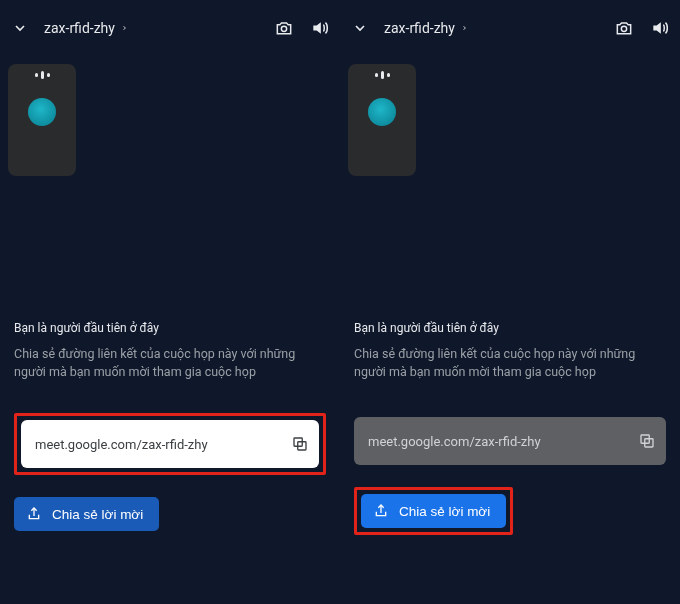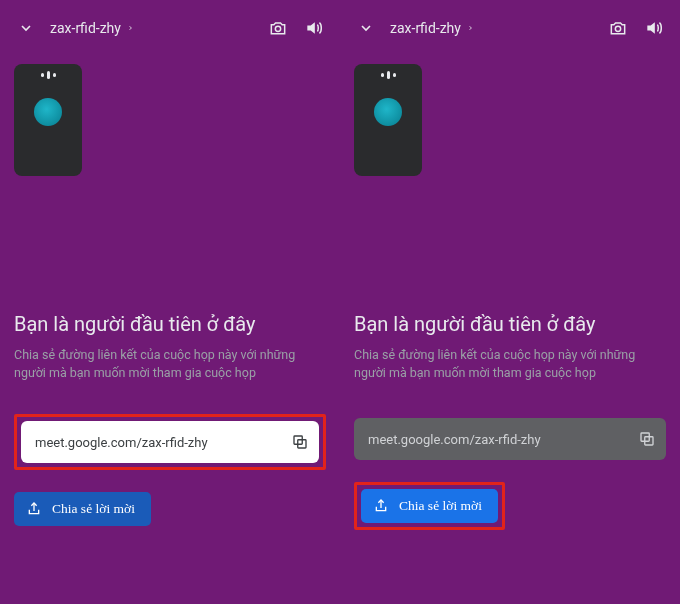--- a/index.html
+++ b/index.html
@@ -7,23 +7,23 @@
     background: #000;
     font-family: -apple-system, BlinkMacSystemFont, "Segoe UI", Roboto, Arial, sans-serif;
     width: 680px;
     height: 604px;
     overflow: hidden;
     display: flex;
   }
   .pane {
     width: 340px;
     height: 604px;
-    background: #701a75;
+    background: #0f172a;
     position: relative;
-    padding: 0 14px;
+    padding: 0 8px;
   }
   
   .topbar {
     display: flex;
     align-items: center;
     height: 56px;
     gap: 12px;
     color: #e8eaed;
   }
   .topbar .spacer { flex: 1; }
@@ -78,35 +78,36 @@
   }
   
   .info-block {
     position: absolute;
     left: 14px;
     right: 14px;
     top: 312px;
   }
   .heading {
     color: #e8eaed;
-    font-size: 20px;
+    font-size: 12px;
     font-weight: 400;
     margin-bottom: 10px;
+    margin-top: 9px;
   }
   .sub {
     color: #9aa0a6;
     font-size: 12.5px;
     line-height: 1.45;
     margin-bottom: 32px;
   }
   .link-field {
     display: flex;
     align-items: center;
     border-radius: 6px;
-    height: 42px;
+    height: 48px;
     padding: 0 10px 0 14px;
     font-size: 13px;
     gap: 8px;
   }
   .link-field .url { flex: 1; white-space: nowrap; overflow: hidden; }
   .link-field.light { background: #fff; color: #3c4043; }
   .link-field.dark  { background: #5f6063; color: #d0d2d5; }
   .copy-icon { color: inherit; display:inline-flex; }
   .highlight {
     border: 3px solid #e2231a;
@@ -118,21 +119,20 @@
     display: inline-flex;
     align-items: center;
     gap: 10px;
     background: #1a73e8;
     color: #fff;
     font-size: 13.5px;
     padding: 9px 16px 9px 12px;
     border-radius: 5px;
     border: none;
     cursor: pointer;
-    font-family: Liberation Serif, serif;
   }
   .share-btn.dim { background: #1a5bb8; }
   .share-icon { display:inline-flex; }
   svg { display:block; }
 </style>
 </head>
 <body>
 
 <div class="pane">
   <div class="topbar">

